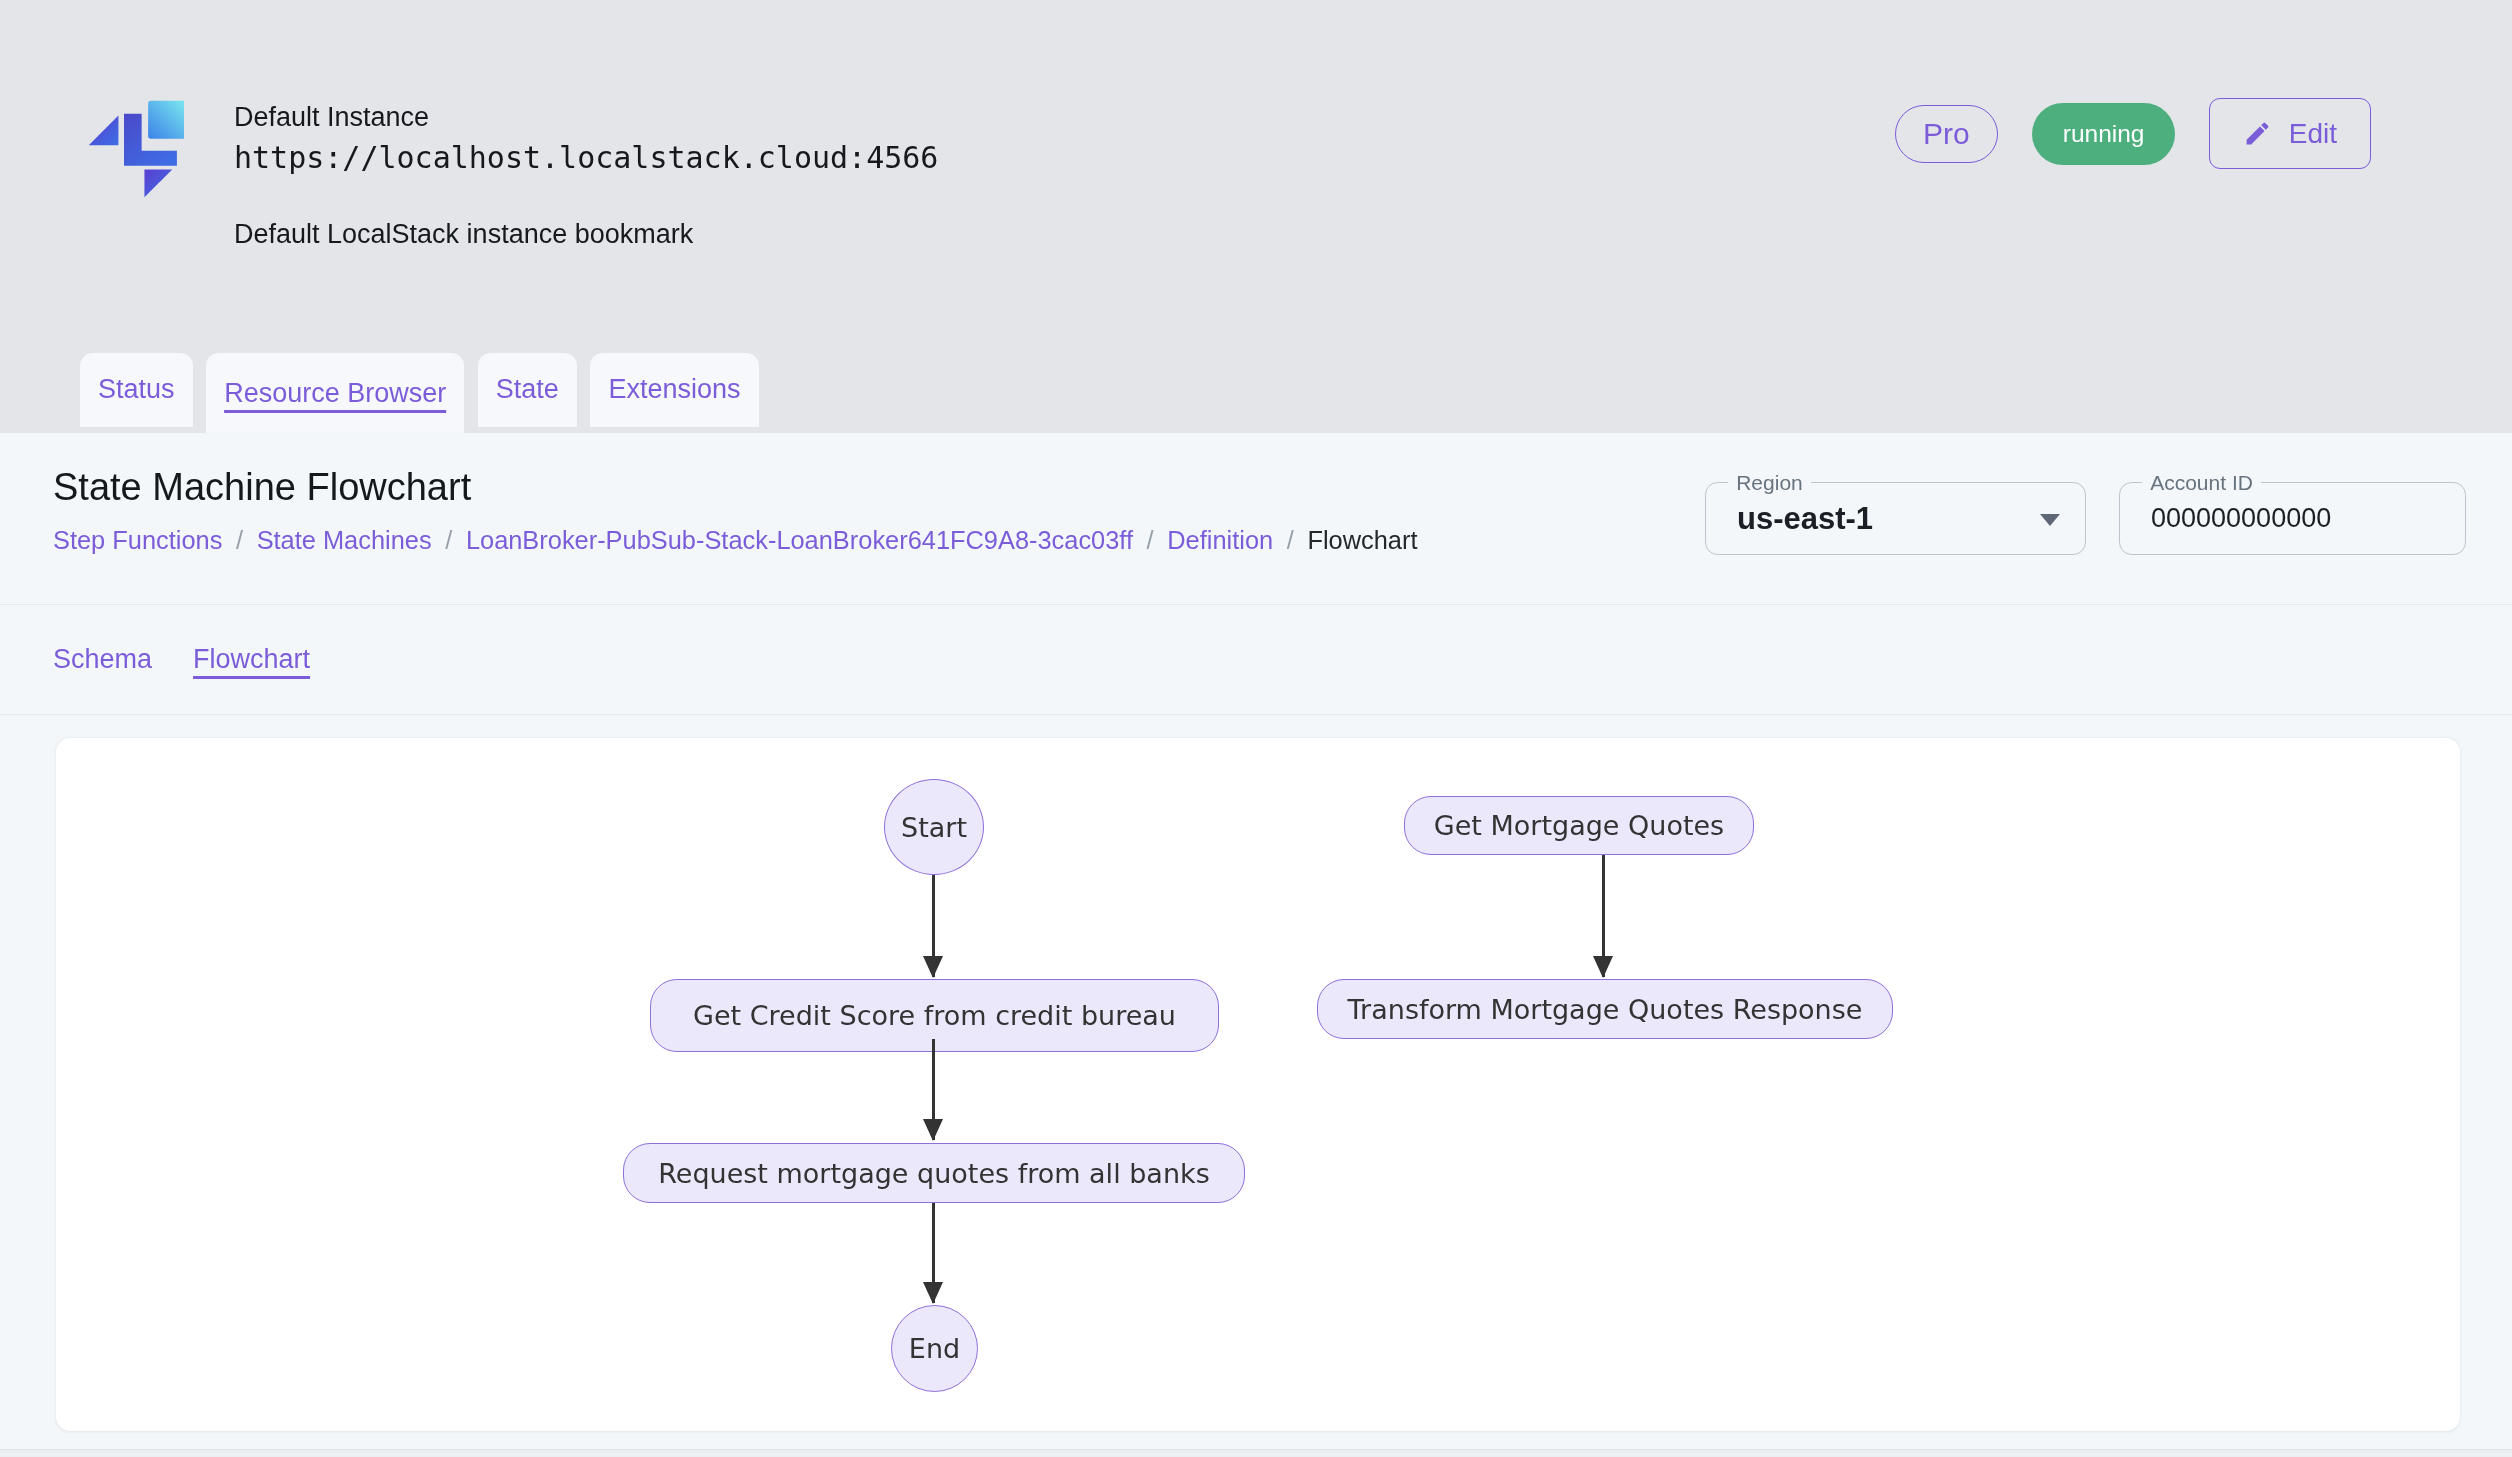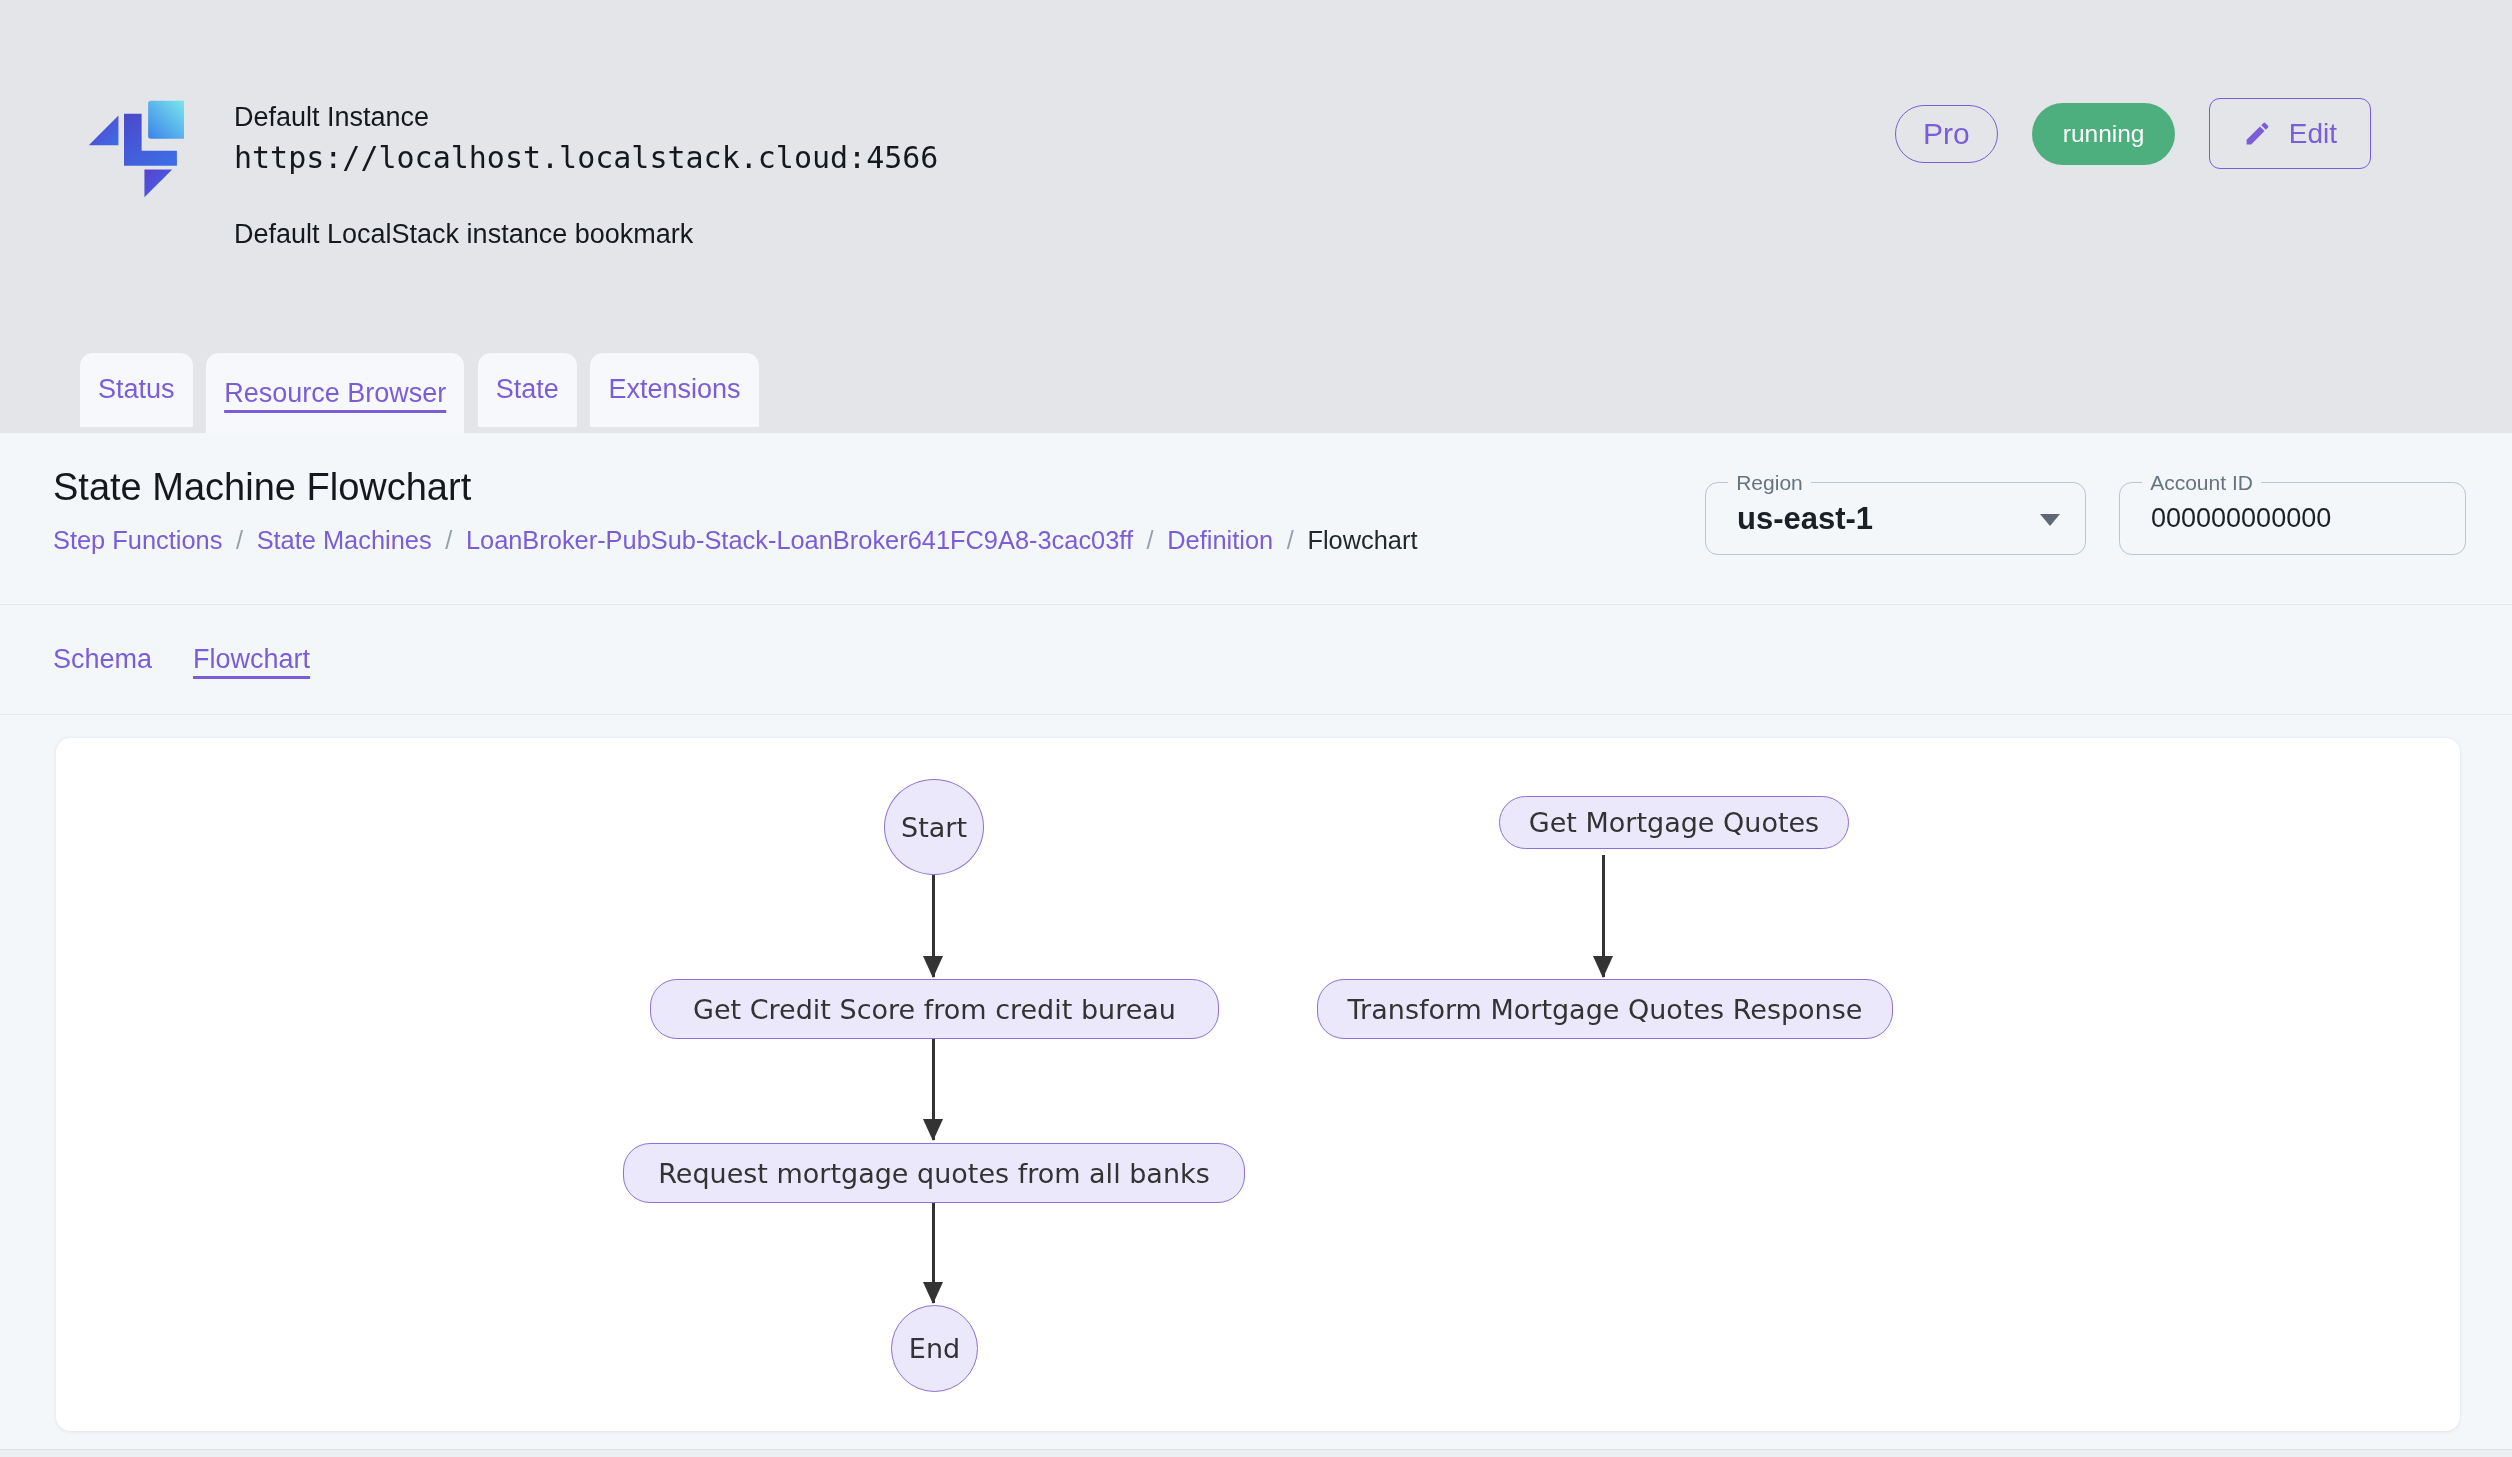--- a/index.html
+++ b/index.html
@@ -149,26 +149,26 @@
 
   <div class="subtab-row">
     <span class="subtab">Schema</span>
     <span class="subtab active">Flowchart</span>
   </div>
 
   <div class="card">
 
     <div class="node circle" style="left:828px; top:41px; width:100px; height:96px;">Start</div>
     <div class="edge" style="left:876px; top:137px; height:102px;"></div>
-    <div class="node rounded" style="left:594px; top:241px; width:569px; height:60px;">Get Credit Score from credit bureau</div>
+    <div class="node rounded" style="left:594px; top:241px; width:569px; height:73px;">Get Credit Score from credit bureau</div>
     <div class="edge" style="left:876px; top:301px; height:101px;"></div>
     <div class="node rounded" style="left:567px; top:405px; width:622px; height:60px;">Request mortgage quotes from all banks</div>
     <div class="edge" style="left:876px; top:465px; height:100px;"></div>
     <div class="node circle" style="left:835px; top:567px; width:87px; height:87px;">End</div>
 
-    <div class="node rounded" style="left:1443px; top:58px; width:350px; height:53px;">Get Mortgage Quotes</div>
+    <div class="node rounded" style="left:1348px; top:58px; width:350px; height:59px;">Get Mortgage Quotes</div>
     <div class="edge" style="left:1546px; top:117px; height:122px;"></div>
     <div class="node rounded" style="left:1261px; top:241px; width:576px; height:60px;">Transform Mortgage Quotes Response</div>
   </div>
 
   <div class="bottom-strip"></div>
 </div>
 
 
 </body></html>

